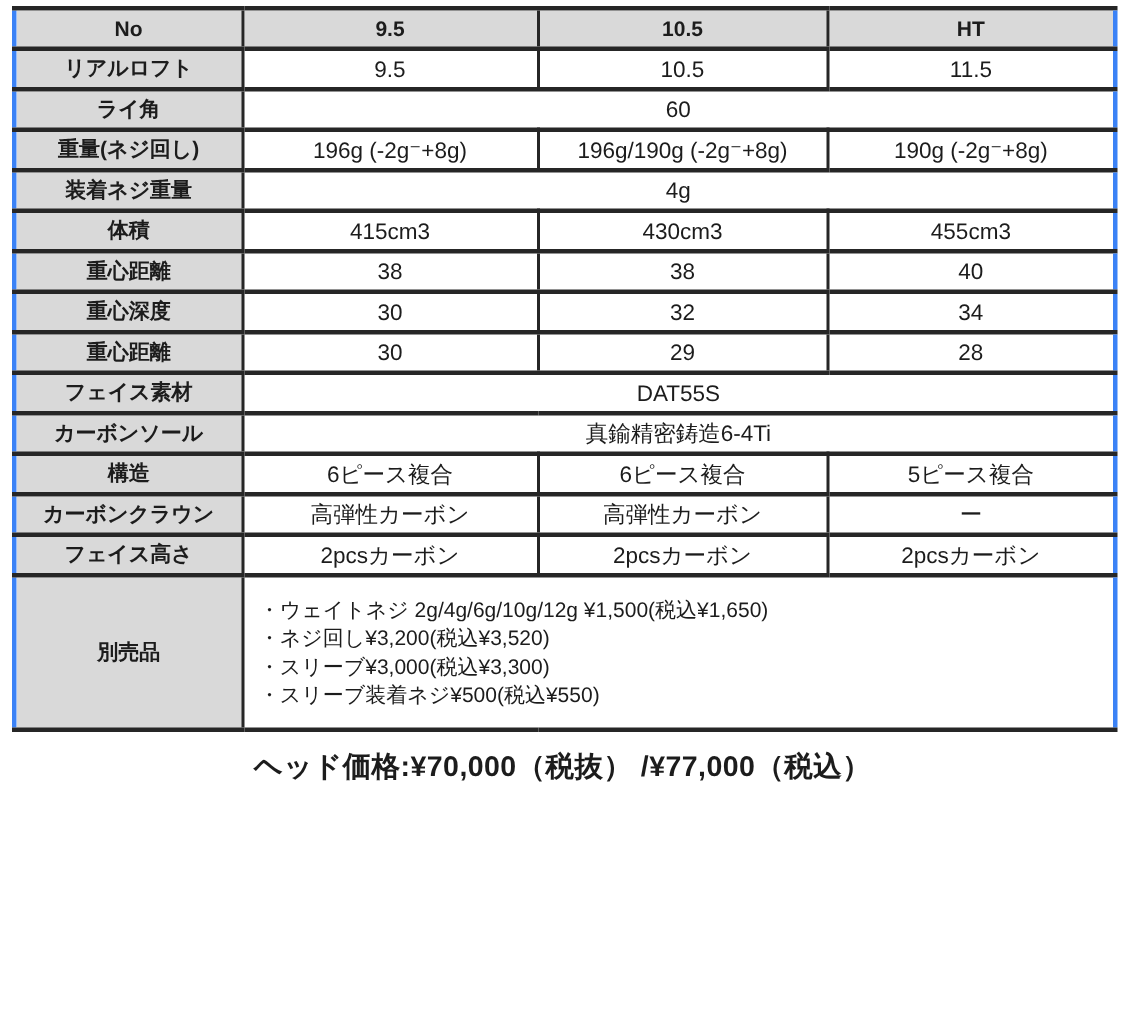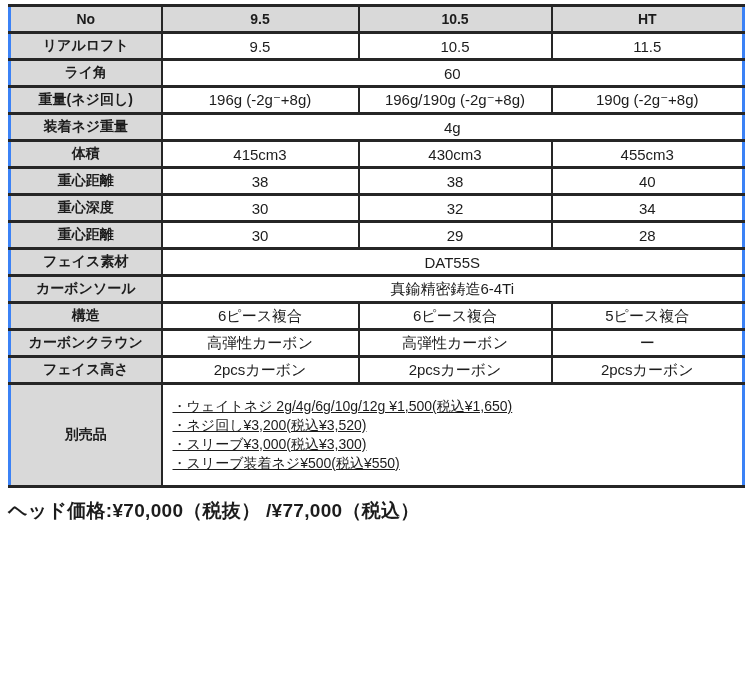--- a/index.html
+++ b/index.html
@@ -33,30 +33,30 @@
   .spec th {
     background: #d9d9d9;
     font-weight: bold;
     font-size: 14px;
   }
   .spec td.accessories {
     text-align: left;
     height: 102px;
     padding: 12px 10px;
     white-space: normal;
-    text-decoration: underline;
   }
   .accessories .line {
     font-size: 14px;
     line-height: 19px;
     white-space: nowrap;
   }
   .price-footer {
     width: 734px;
     margin: 10px 0 0 8px;
+    text-align: center;
     font-size: 19px;
     font-weight: bold;
     letter-spacing: 0.3px;
   }
 </style>
 </head>
 <body>
 
 <table class="spec">
   <colgroup>

